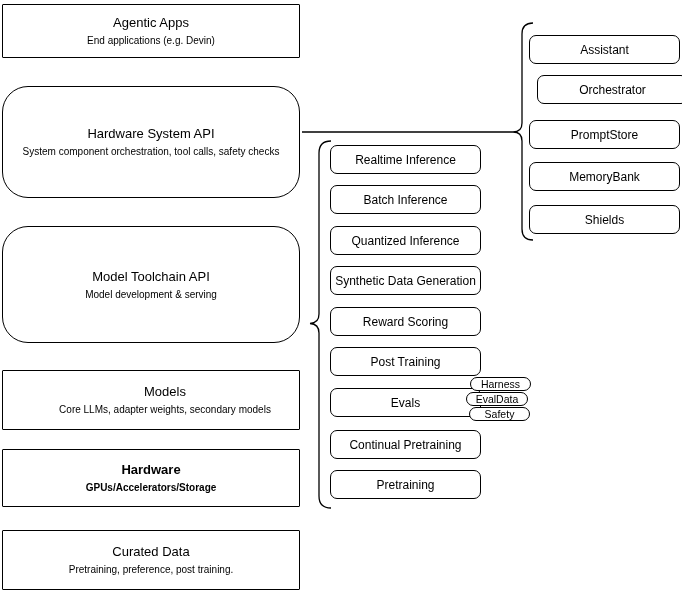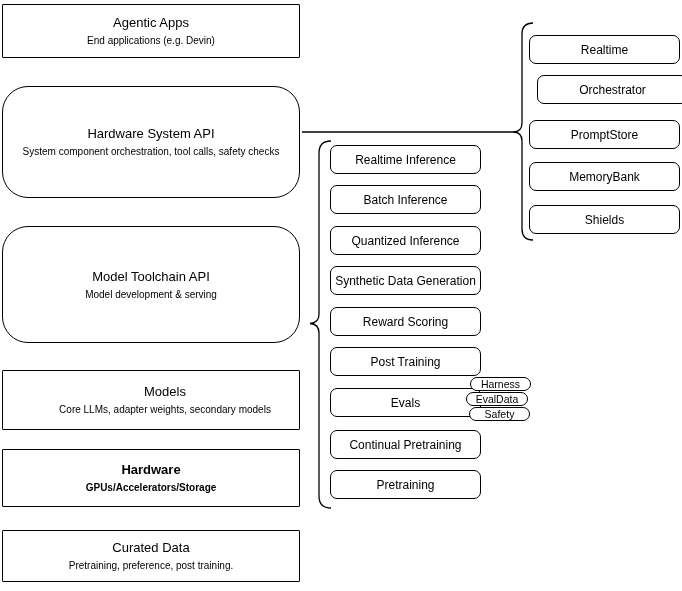--- a/index.html
+++ b/index.html
@@ -84,38 +84,38 @@
   <div class="node lbox" style="top:370px; height:60px;padding-left:28px;">
     <div class="title">Models</div>
     <div class="subtitle">Core LLMs, adapter weights, secondary models</div>
   </div>
 
   <div class="node lbox" style="top:449px; height:58px;font-weight:bold;">
     <div class="title">Hardware</div>
     <div class="subtitle">GPUs/Accelerators/Storage</div>
   </div>
 
-  <div class="node lbox" style="top:530px; height:52px;">
+  <div class="node lbox" style="top:530px; height:60px;">
     <div class="title">Curated Data</div>
     <div class="subtitle">Pretraining, preference, post training.</div>
   </div>
 
   <div class="node mbox" style="top:145px;">Realtime Inference</div>
   <div class="node mbox" style="top:185px;">Batch Inference</div>
   <div class="node mbox" style="top:226px;">Quantized Inference</div>
   <div class="node mbox" style="top:266px;">Synthetic Data Generation</div>
   <div class="node mbox" style="top:307px;">Reward Scoring</div>
   <div class="node mbox" style="top:347px;">Post Training</div>
   <div class="node mbox" style="top:388px;">Evals</div>
   <div class="node mbox" style="top:430px;">Continual Pretraining</div>
   <div class="node mbox" style="top:470px;">Pretraining</div>
 
   <div class="tag" style="left:470px; top:377px; width:61px; height:14px;">Harness</div>
   <div class="tag" style="left:466px; top:392px; width:62px; height:14px;">EvalData</div>
   <div class="tag" style="left:469px; top:407px; width:61px; height:14px;">Safety</div>
 
-  <div class="node rbox" style="top:35px;">Realtime</div>
+  <div class="node rbox" style="top:35px;">Assistant</div>
   <div class="node rbox" style="top:75px;margin-left:8px;">Orchestrator</div>
   <div class="node rbox" style="top:120px;">PromptStore</div>
   <div class="node rbox" style="top:162px;">MemoryBank</div>
   <div class="node rbox" style="top:205px;">Shields</div>
 
 </div>
 
 </body></html>

